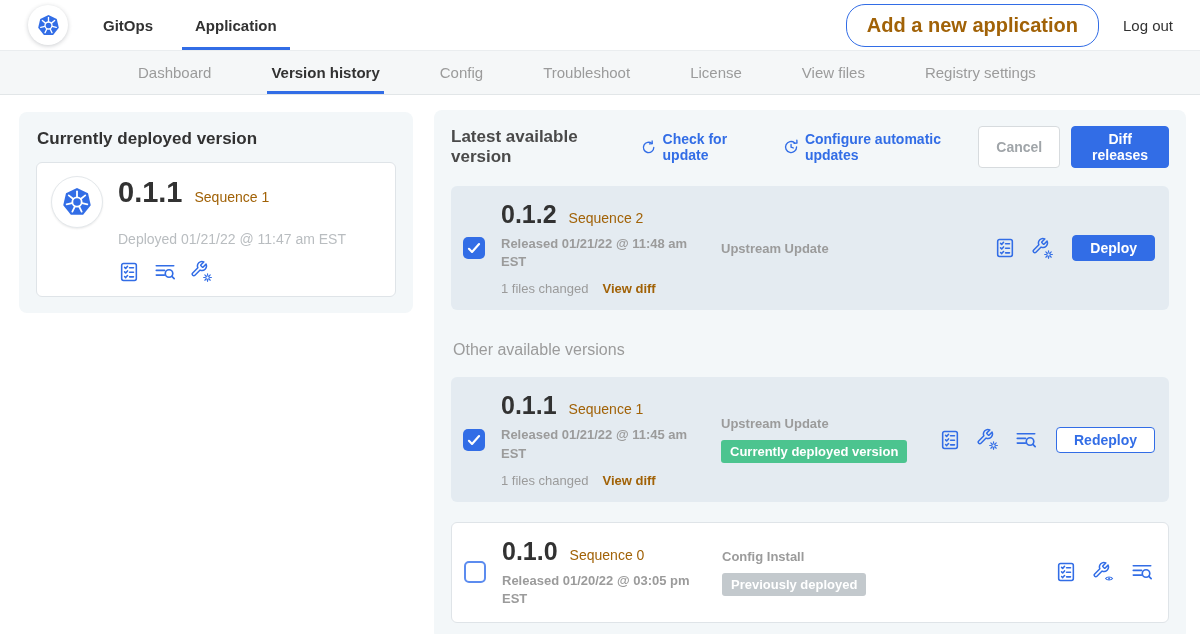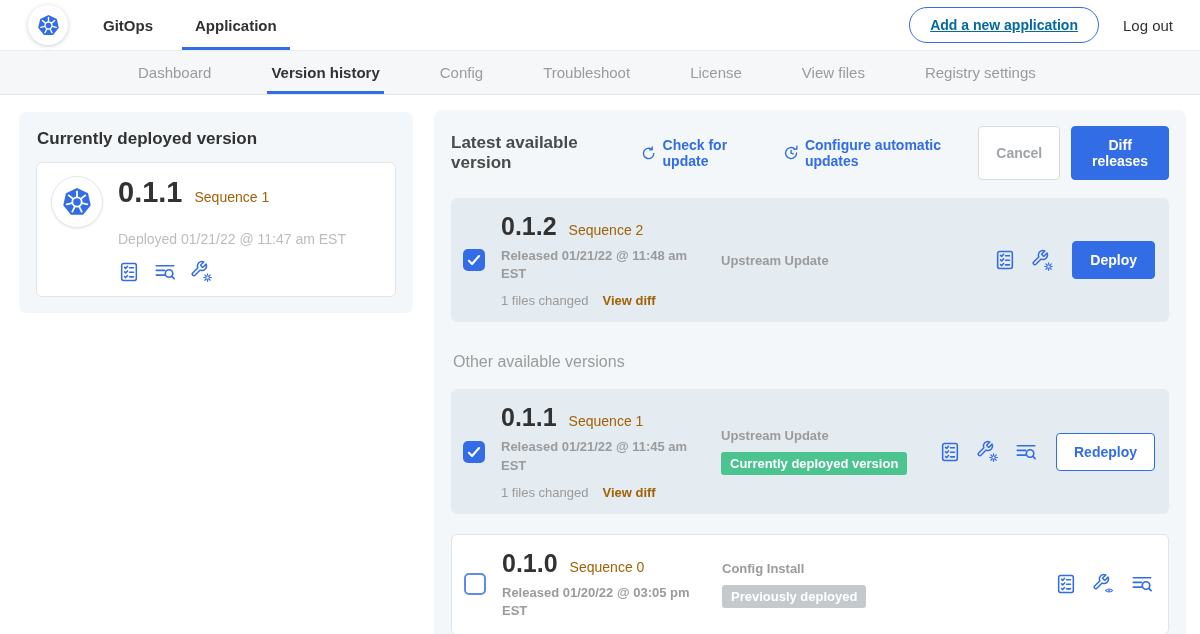--- a/index.html
+++ b/index.html
@@ -8,22 +8,22 @@
 
   
   .topnav { height:50px; display:flex; align-items:center; padding:0 27px 0 28px; background:#fff; }
   .logo-badge { width:40px; height:40px; border-radius:50%; background:#fff;
     box-shadow:0 1px 4px rgba(50,60,70,.25); display:flex; align-items:center; justify-content:center; flex:none; }
   .topnav-tabs { display:flex; margin-left:22px; height:50px; }
   .topnav-tab { padding:0 13px; margin-right:16px; display:flex; align-items:center;
     font-size:15px; font-weight:700; color:#323232; position:relative; cursor:pointer; }
   .topnav-tab.active::after { content:""; position:absolute; left:0; right:0; bottom:0; height:3px; background:#326DE6; }
   .topnav-right { margin-left:auto; display:flex; align-items:center; gap:24px; }
-  .btn-add { border:1.5px solid #326DE6; color:#0369a1; background:#fff; border-radius:19px;
-    padding:9px 20px; font-weight:700; font-size:14px; cursor:pointer; font-family:inherit;text-decoration:underline; }
+  .btn-add { border:1.5px solid #326DE6; color:#a16207; background:#fff; border-radius:19px;
+    padding:9px 20px; font-weight:700; font-size:20px; cursor:pointer; font-family:inherit; }
   .logout { font-size:15px; color:#323232; cursor:pointer; }
 
   
   .subnav { height:45px; background:#F5F7F8; border-top:1px solid #EAEDEF; border-bottom:1px solid #E2E6E8;
     display:flex; align-items:stretch; padding-left:138px; gap:60px; }
   .subnav-item { display:flex; align-items:center; font-size:15px; color:#9B9B9B; position:relative; cursor:pointer; }
   .subnav-item.active { color:#323232; font-weight:700; }
   .subnav-item.active::after { content:""; position:absolute; left:-4px; right:-4px; bottom:0; height:3px; background:#326DE6; }
 
   main { position:relative; height:539px; }
@@ -44,21 +44,21 @@
   .icon-btn { color:#326DE6; display:inline-flex; cursor:pointer; }
 
   
   .right-panel { position:absolute; left:434px; top:15px; width:752px;
     background:#F3F7F9; border-radius:8px; padding:16px 17px 17px; }
   .panel-header { display:flex; align-items:center; margin-bottom:14px; min-height:36px; }
   .panel-header h2 { font-size:17px; font-weight:700; color:#4A4A4A; }
   .header-link { display:flex; align-items:center; gap:6px; color:#326DE6; font-size:14px; font-weight:700;
     margin-left:18px; cursor:pointer; }
   .header-buttons { margin-left:auto; display:flex; gap:11px; }
-  .btn { border-radius:4px; font-size:14px; font-weight:700; padding:10px 17px; cursor:pointer; font-family:inherit; }
+  .btn { border-radius:4px; font-size:14px; font-weight:700; padding:4px 17px; cursor:pointer; font-family:inherit; }
   .btn-cancel { background:#fff; border:1px solid #D7DBDE; color:#A0A5A9; }
   .btn-primary { background:#326DE6; border:1px solid #326DE6; color:#fff; }
   .btn-outline { background:#fff; border:1px solid #326DE6; color:#326DE6; }
 
   .version-card { display:flex; align-items:center; border-radius:6px; padding:14px 12px; }
   .version-card.selected { background:#E4EBF1;margin-top:18px; }
   .version-card.plain { background:#fff; border:1px solid #DFE4E8; }
   .card-first { margin-bottom:31px; }
   .other-label { font-size:16px; color:#9B9B9B; margin:0 0 12px 2px; }
   .card-mid { margin-bottom:20px; }

